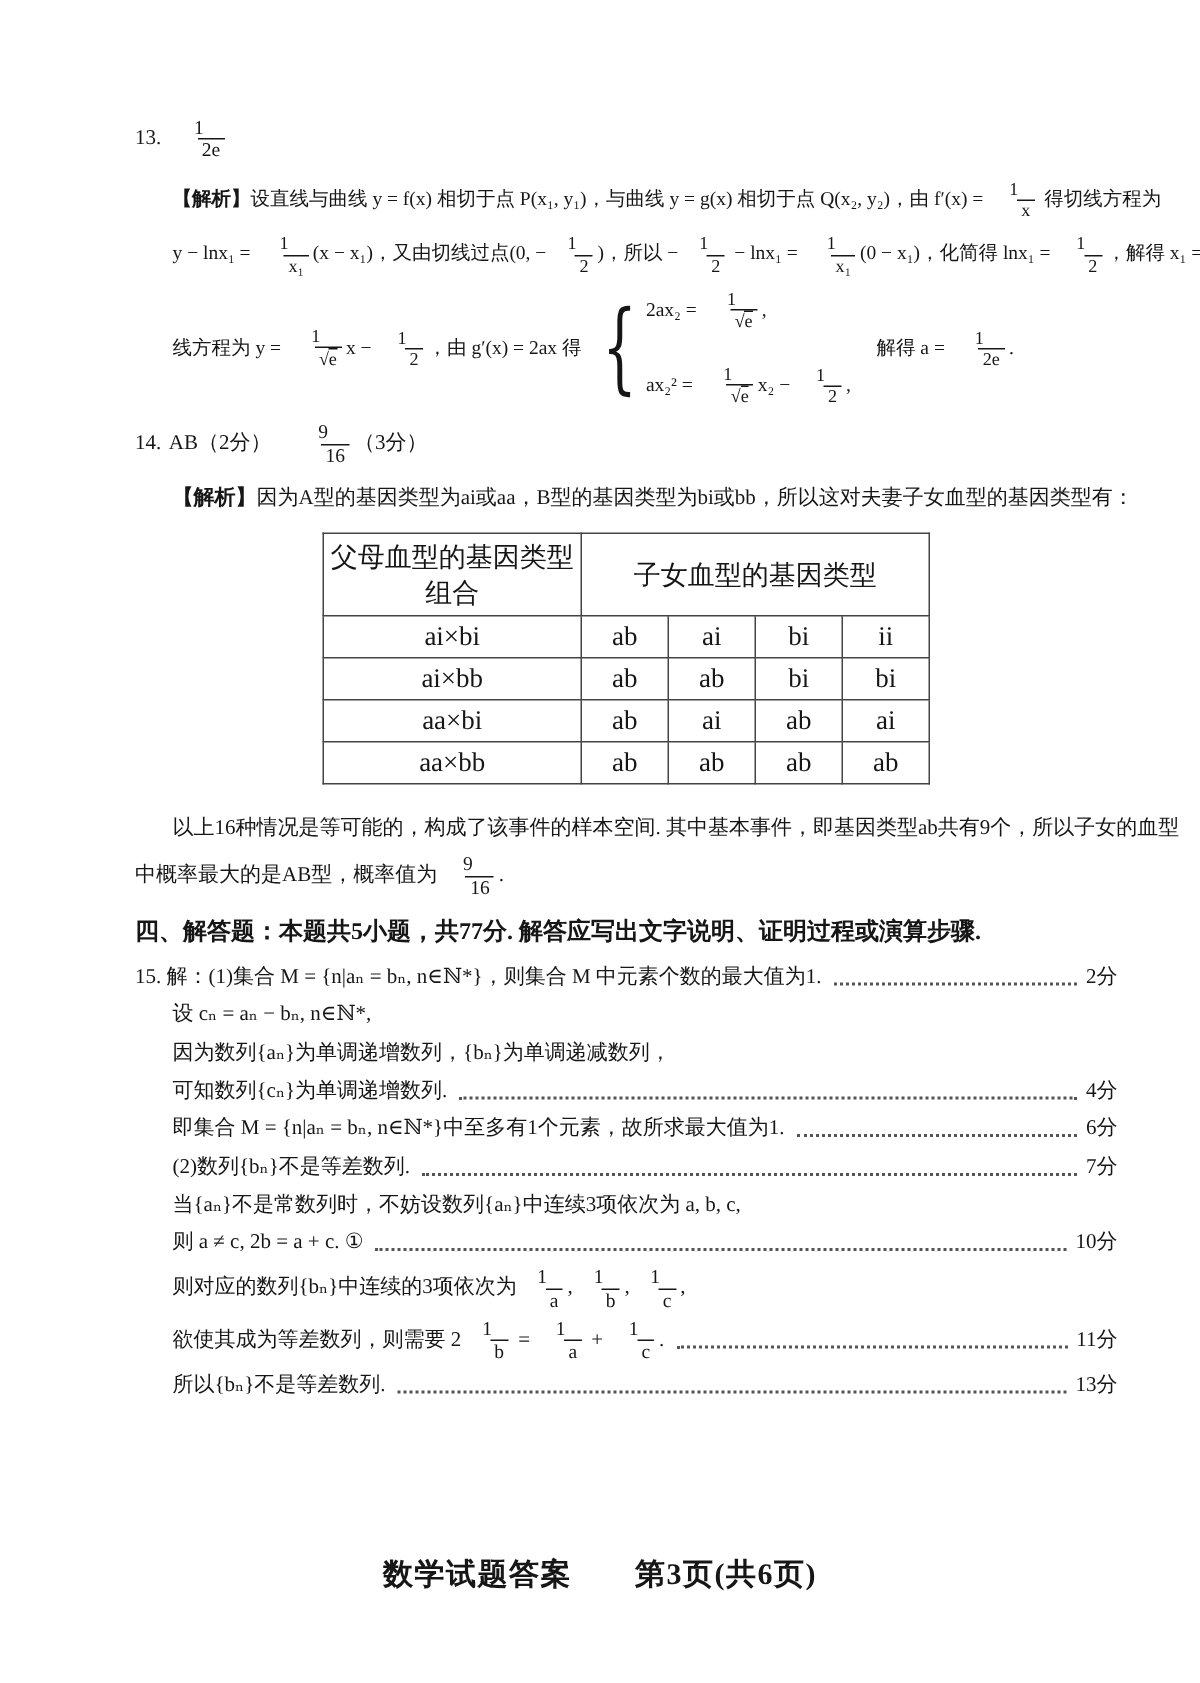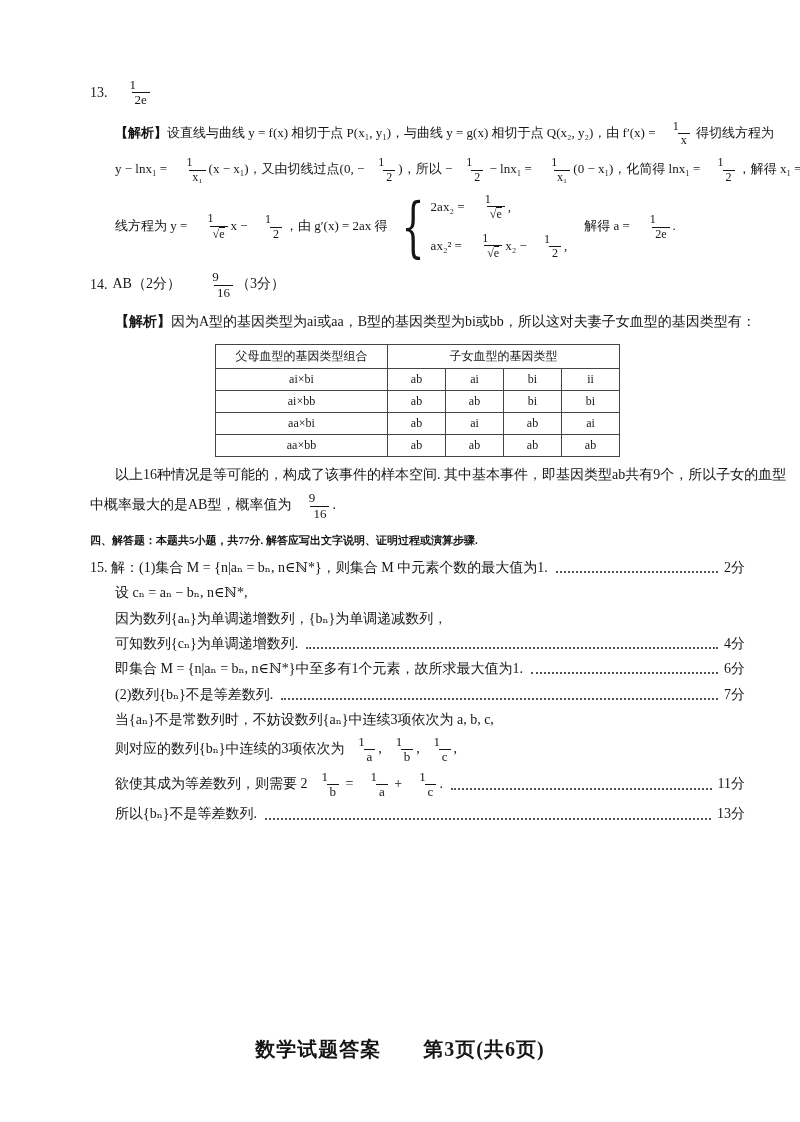--- a/index.html
+++ b/index.html
@@ -26,35 +26,35 @@
   .frac .den{border-top:1px solid #161616;margin-left:16px;}
 
   .sqrt{white-space:nowrap;}
   .sqrt .ovl{display:inline-block;border-top:1px solid #161616;line-height:1.15;}
 
   .bold{font-weight:bold;}
 
   .cases{display:inline-flex;align-items:center;vertical-align:middle;margin:0 4px;}
   .cases .brace{font-size:66px;line-height:0.85;transform:scaleX(0.55);transform-origin:center;
                 font-family:"DejaVu Serif",serif;margin-right:-3px;}
-  .cases .crows{display:inline-flex;flex-direction:column;gap:10px;align-items:flex-start;}
+  .cases .crows{display:inline-flex;flex-direction:column;gap:21px;align-items:flex-start;}
   .cases .crow{display:block;white-space:nowrap;}
 
   .p13 .analysis .mline{margin:9px 0;padding-left:25px;font-size:13px;}
   .p14 .analysis .mline{margin:4px 0 2px;padding-left:25px;font-family:Liberation Serif, serif;}
 
-  .gene-table{border-collapse:collapse;margin:12px auto 8px;font-size:12px;}
+  .gene-table{border-collapse:collapse;margin:12px auto 20px;font-size:18px;}
   .gene-table th,.gene-table td{border:1px solid #444;font-weight:normal;text-align:center;padding:3px 0;}
   .gene-table th:first-child,.gene-table td:first-child{width:172px;}
   .gene-table td:nth-child(n+2){width:58px;}
 
   .post .mline{margin:6px 0;}
   .post .mline:first-child{padding-left:25px;}
 
-  .section-heading{font-weight:bold;margin:12px 0 10px;font-size:11px;}
+  .section-heading{font-weight:bold;margin:12px 0 10px;font-size:16px;}
 
   .p15 .mline{margin:5px 0;padding-left:25px;}
   .p15 .mline:first-child{padding-left:0;}
 
   .footer{position:absolute;left:0;top:1036px;width:100%;text-align:center;
           font-size:20px;font-weight:600;letter-spacing:1px;}
 </style>
 </head>
 <body>
 
@@ -171,20 +171,25 @@
         </div>
         <div class="mline">
           <span class="mcontent">(2)数列{bₙ}不是等差数列.</span>
           <span class="leader"></span>
           <span class="score">7分</span>
         </div>
         <div class="mline">
           <span class="mcontent">当{aₙ}不是常数列时，不妨设数列{aₙ}中连续3项依次为 a, b, c,</span>
         </div>
         <div class="mline">
+          <span class="mcontent">则 a ≠ c, 2b = a + c. ①</span>
+          <span class="leader"></span>
+          <span class="score">10分</span>
+        </div>
+        <div class="mline">
           <span class="mcontent">则对应的数列{bₙ}中连续的3项依次为<span class="frac"><span class="num">1</span><span class="den">a</span></span>,<span class="frac"><span class="num">1</span><span class="den">b</span></span>,<span class="frac"><span class="num">1</span><span class="den">c</span></span>,</span>
         </div>
         <div class="mline">
           <span class="mcontent">欲使其成为等差数列，则需要 2<span class="frac"><span class="num">1</span><span class="den">b</span></span> = <span class="frac"><span class="num">1</span><span class="den">a</span></span> + <span class="frac"><span class="num">1</span><span class="den">c</span></span>.</span>
           <span class="leader"></span>
           <span class="score">11分</span>
         </div>
         <div class="mline">
           <span class="mcontent">所以{bₙ}不是等差数列.</span>
           <span class="leader"></span>

